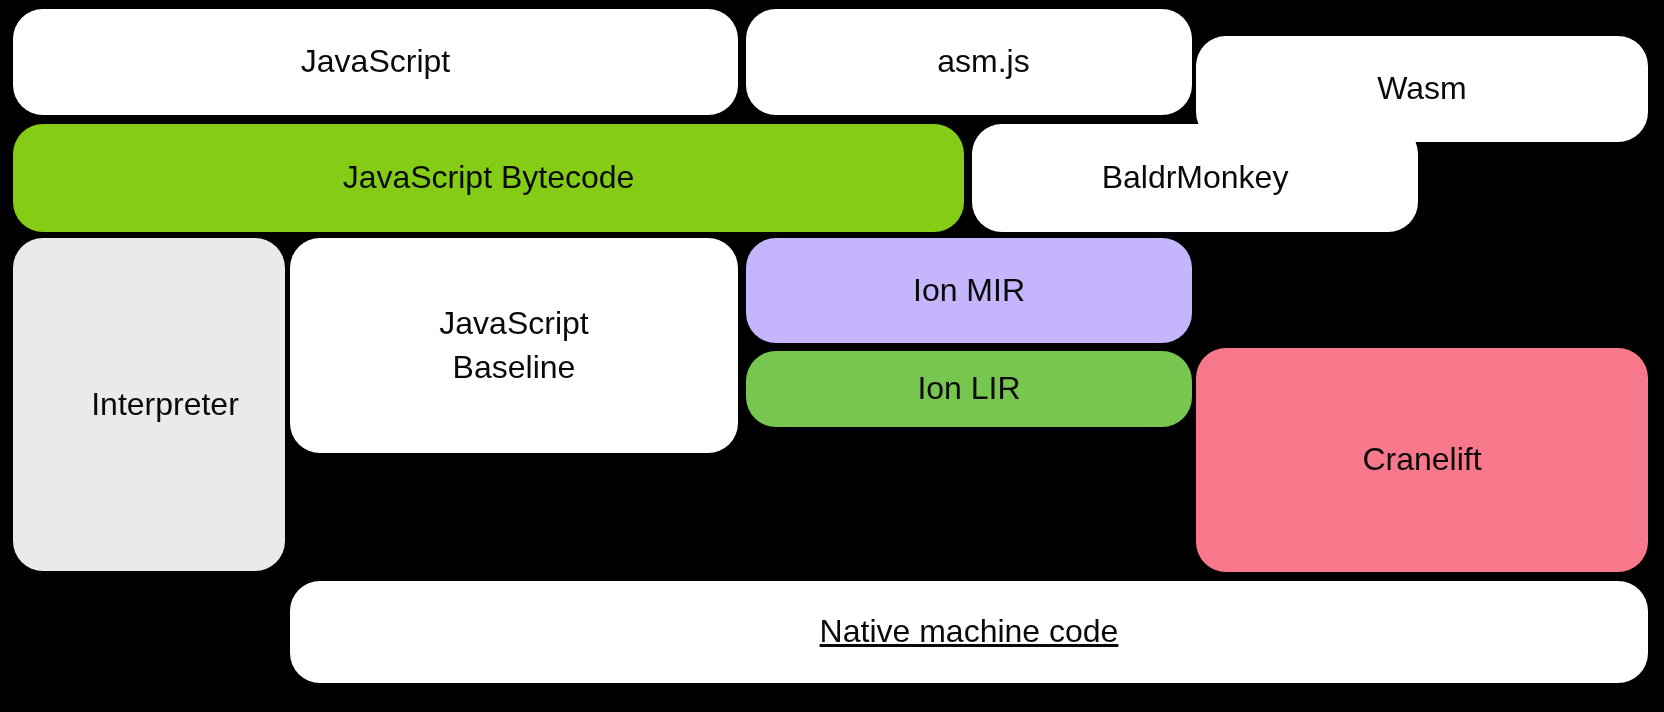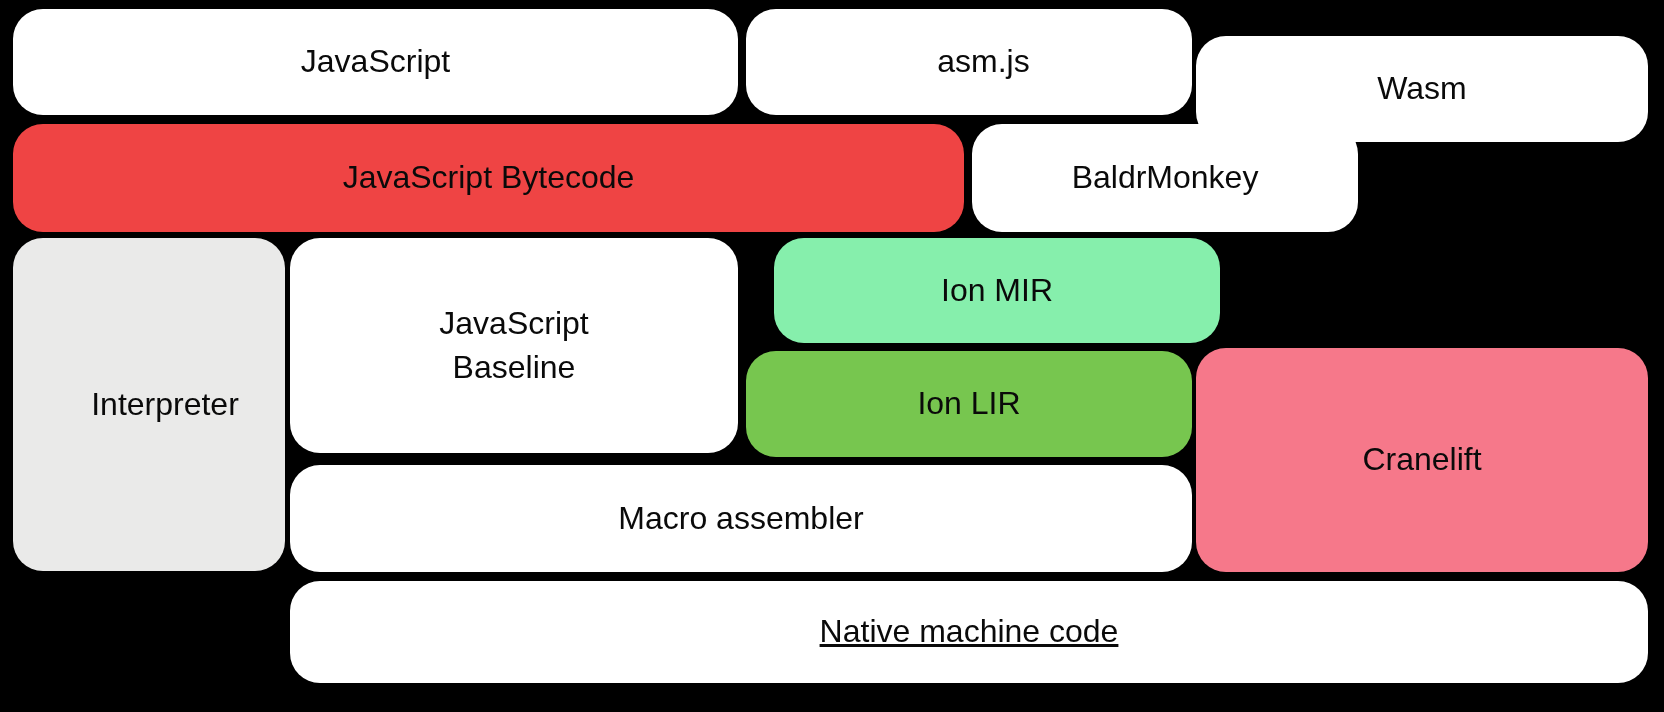--- a/index.html
+++ b/index.html
@@ -27,39 +27,38 @@
     line-height: 1.35;
     color: #0a0a0a;
     white-space: pre-line;
     box-sizing: border-box;
   }
   
   .n-javascript   { left: 13px;   top: 9px;   width: 725px;  height: 106px; }
   .n-asmjs        { left: 746px;  top: 9px;   width: 446px;  height: 106px; padding-left: 29px; }
   .n-wasm         { left: 1196px; top: 9px;   width: 452px;  height: 106px; margin-top: 27px; }
   .n-bytecode     { left: 13px;   top: 124px; width: 951px;  height: 108px; }
-  .n-baldrmonkey  { left: 972px;  top: 124px; width: 386px;  height: 108px; }
+  .n-baldrmonkey  { left: 972px;  top: 124px; width: 446px;  height: 108px; }
   .n-interpreter  { left: 13px;   top: 238px; width: 272px;  height: 333px; padding-left: 32px; }
   .n-baseline     { left: 290px;  top: 238px; width: 448px;  height: 215px; }
   .n-ionmir       { left: 746px;  top: 238px; width: 446px;  height: 105px; }
-  .n-ionlir       { left: 746px;  top: 351px; width: 446px;  height: 106px; }
+  .n-ionlir       { left: 746px;  top: 351px; width: 446px;  height: 76px; }
   .n-cranelift    { left: 1196px; top: 348px; width: 452px;  height: 224px; }
   .n-macro        { left: 290px;  top: 465px; width: 902px;  height: 107px; }
   .n-native       { left: 290px;  top: 581px; width: 1358px; height: 102px; }
 </style>
 </head>
 <body>
 
 <div class="diagram">
   <div class="box n-javascript" style="background: rgb(255, 255, 255);">JavaScript</div>
   <div class="box n-asmjs" style="background: rgb(255, 255, 255);">asm.js</div>
   <div class="box n-wasm" style="background: rgb(255, 255, 255);">Wasm</div>
-  <div class="box n-bytecode" style="background: #ef4444;">JavaScript Bytecode</div>
+  <div class="box n-bytecode" style="background: #84cc16;">JavaScript Bytecode</div>
   <div class="box n-baldrmonkey" style="background: rgb(255, 255, 255);">BaldrMonkey</div>
   <div class="box n-interpreter" style="background: rgb(234, 234, 233);">Interpreter</div>
   <div class="box n-baseline" style="background: rgb(255, 255, 255);">JavaScript
 Baseline</div>
-  <div class="box n-ionmir" style="background: #86efac; margin-left: 28px;">Ion MIR</div>
+  <div class="box n-ionmir" style="background: #c4b5fd;">Ion MIR</div>
   <div class="box n-ionlir" style="background: rgb(119, 198, 79);">Ion LIR</div>
   <div class="box n-cranelift" style="background: rgb(246, 120, 138);">Cranelift</div>
-  <div class="box n-macro" style="background: rgb(255, 255, 255);">Macro assembler</div>
   <div class="box n-native" style="background: rgb(255, 255, 255); text-decoration: underline;">Native machine code</div>
 </div>
 
 </body></html>

